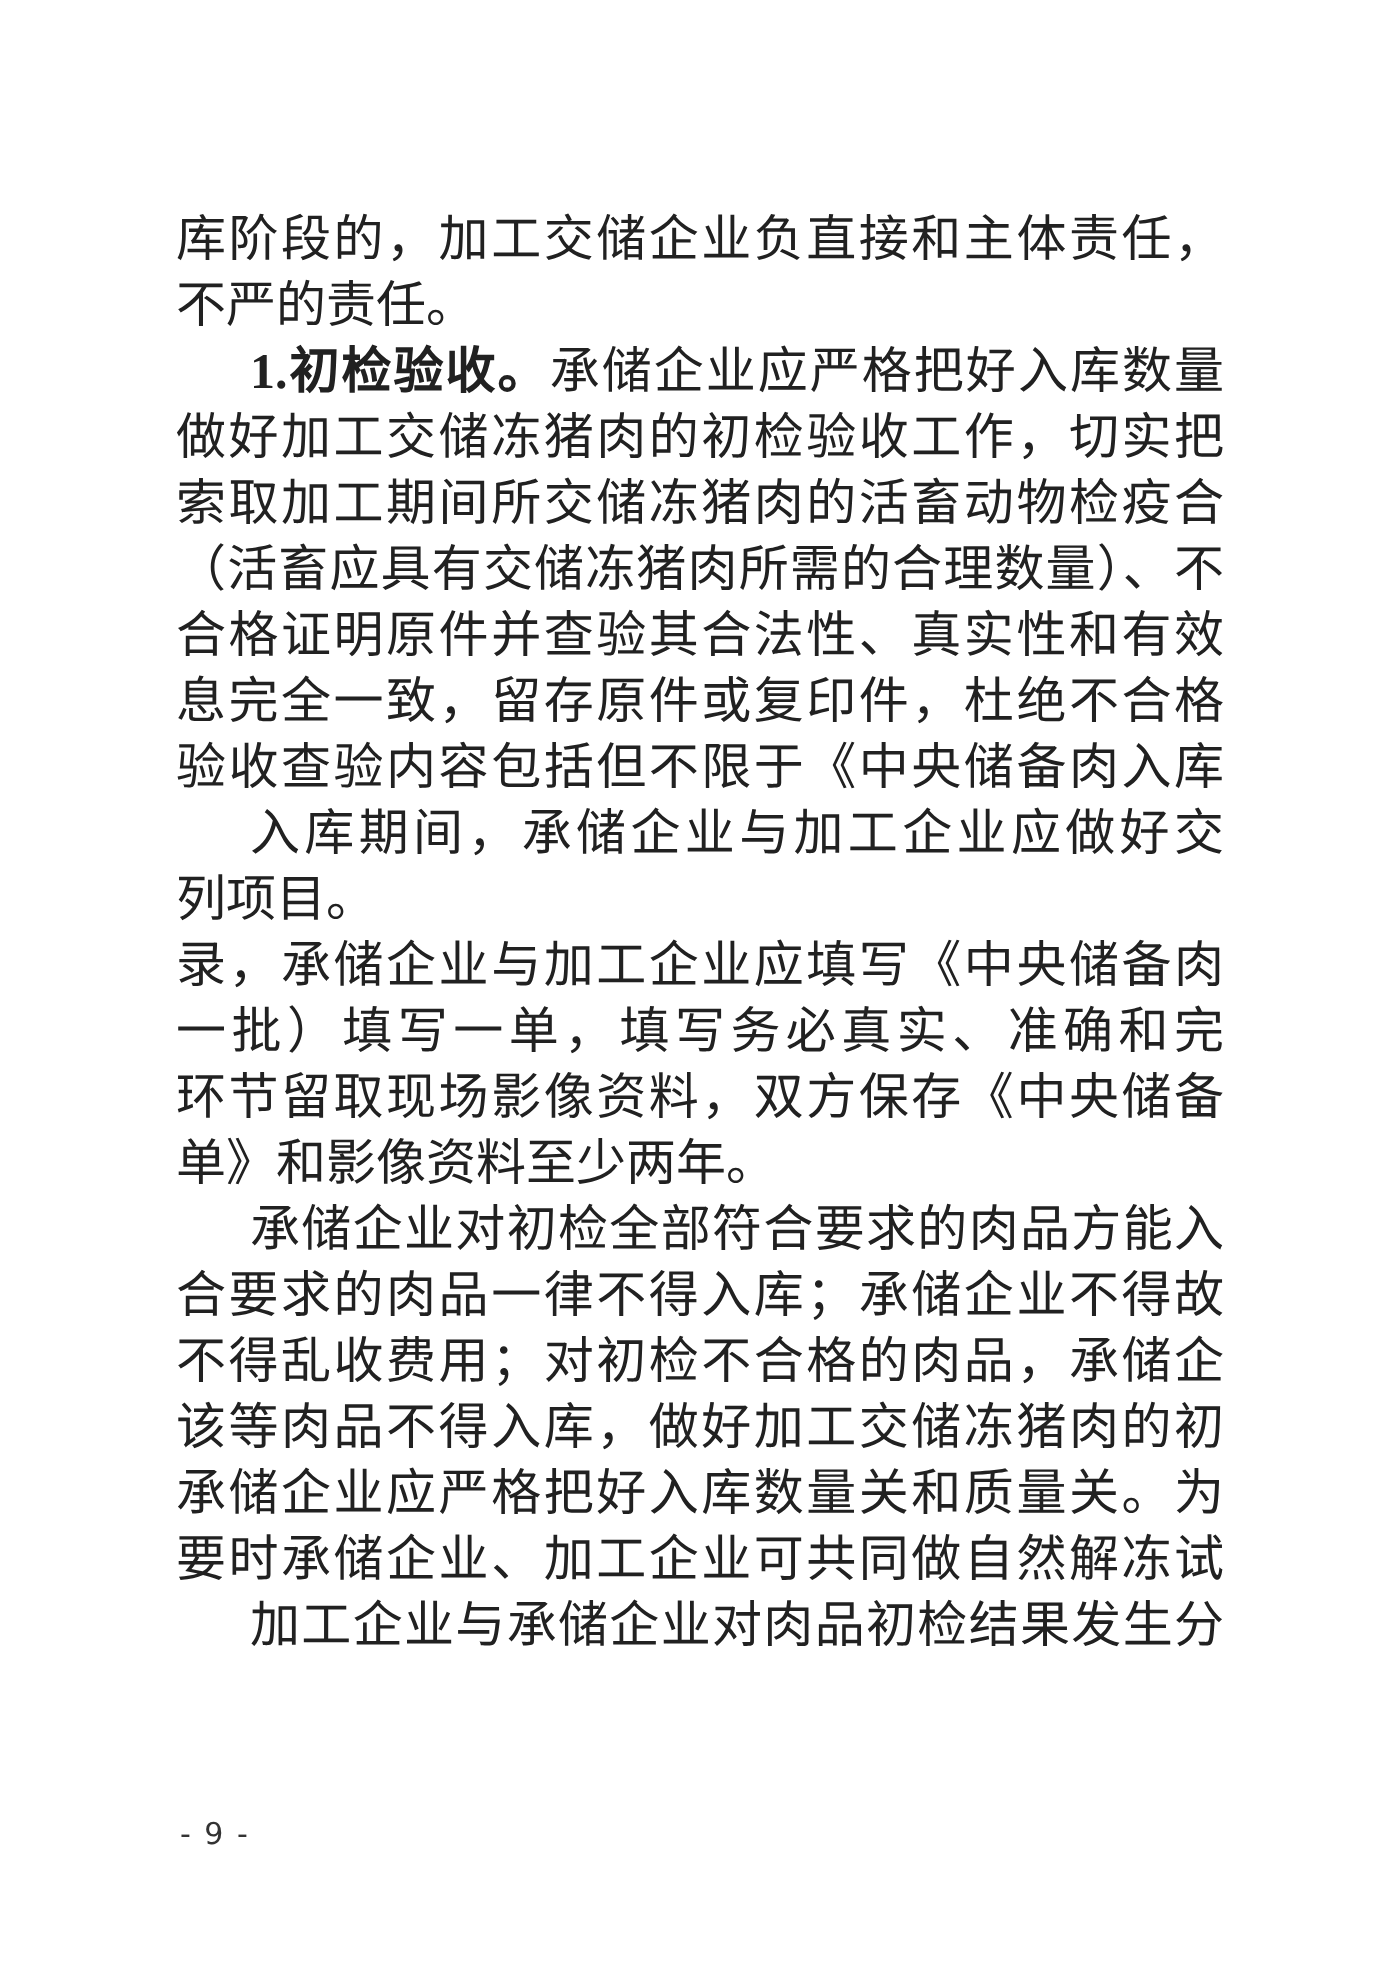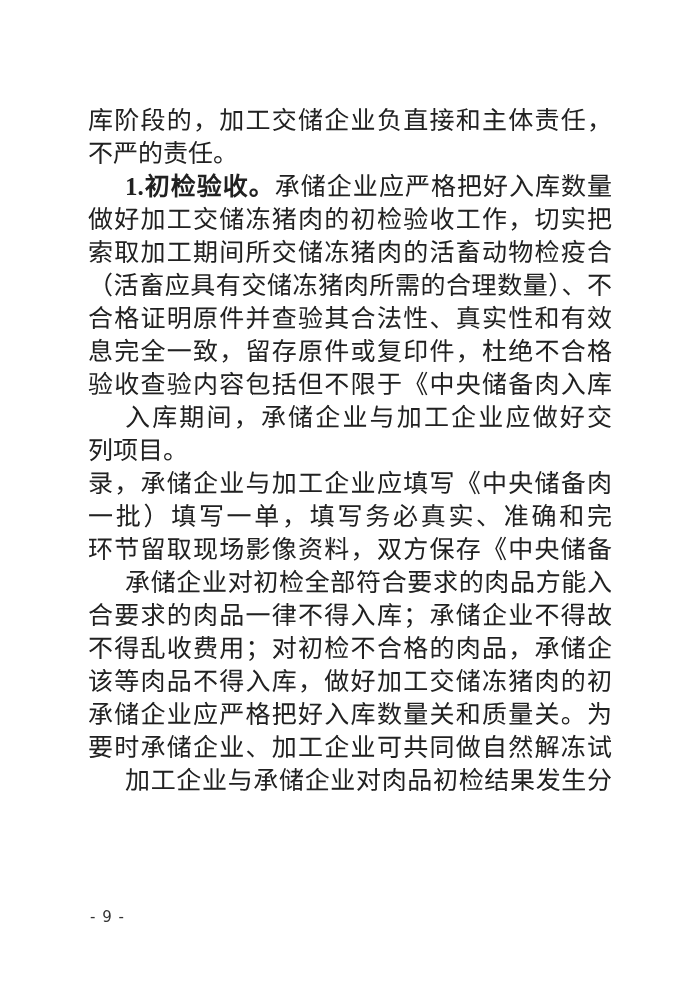--- a/index.html
+++ b/index.html
@@ -84,20 +84,21 @@
 
   <div class="line no-fill"><span>列项目。</span></div>
 
   <div class="line"><span>录，承储企业与加工企业应填写《中央储备肉入库初检交接单》</span></div>
 
 
   <div class="line"><span>一批）填写一单，填写务必真实、准确和完整。对交接的关键</span></div>
 
   <div class="line"><span>环节留取现场影像资料，双方保存《中央储备肉入库初检交接</span></div>
 
+  <div class="line no-fill"><span>单》和影像资料至少两年。</span></div>
 
   <div class="line indent"><span>承储企业对初检全部符合要求的肉品方能入库，初检不符</span></div>
 
   <div class="line"><span>合要求的肉品一律不得入库；承储企业不得故意刁难加工企业，</span></div>
 
   <div class="line"><span>不得乱收费用；对初检不合格的肉品，承储企业通知加工企业，</span></div>
 
   <div class="line"><span>该等肉品不得入库，做好加工交储冻猪肉的初检验收工作，</span></div>
 
   <div class="line"><span>承储企业应严格把好入库数量关和质量关。为做好初检，必</span></div>

